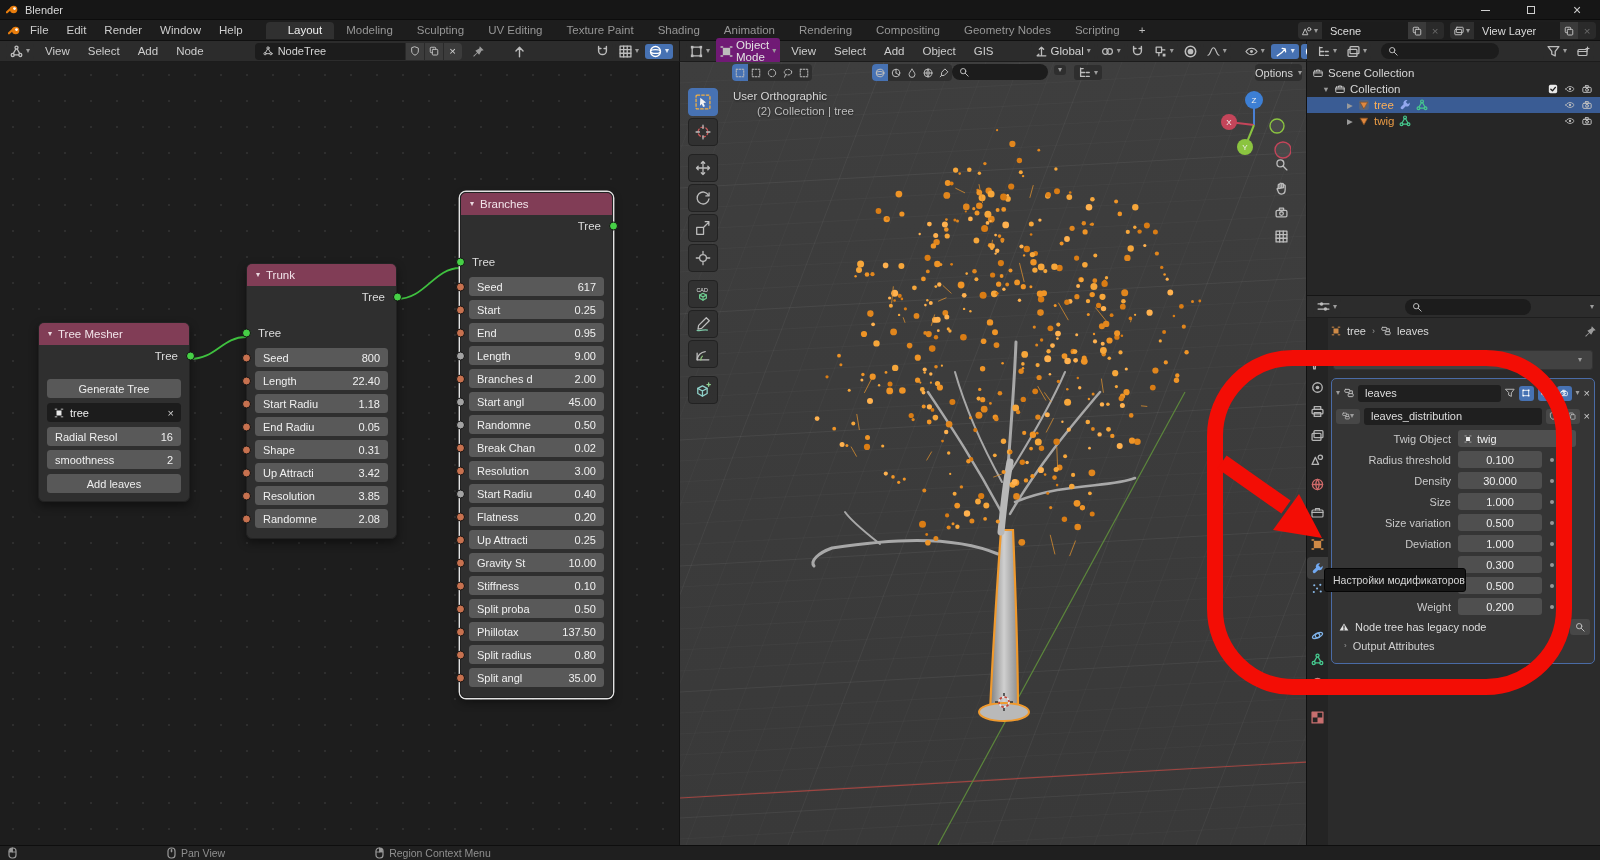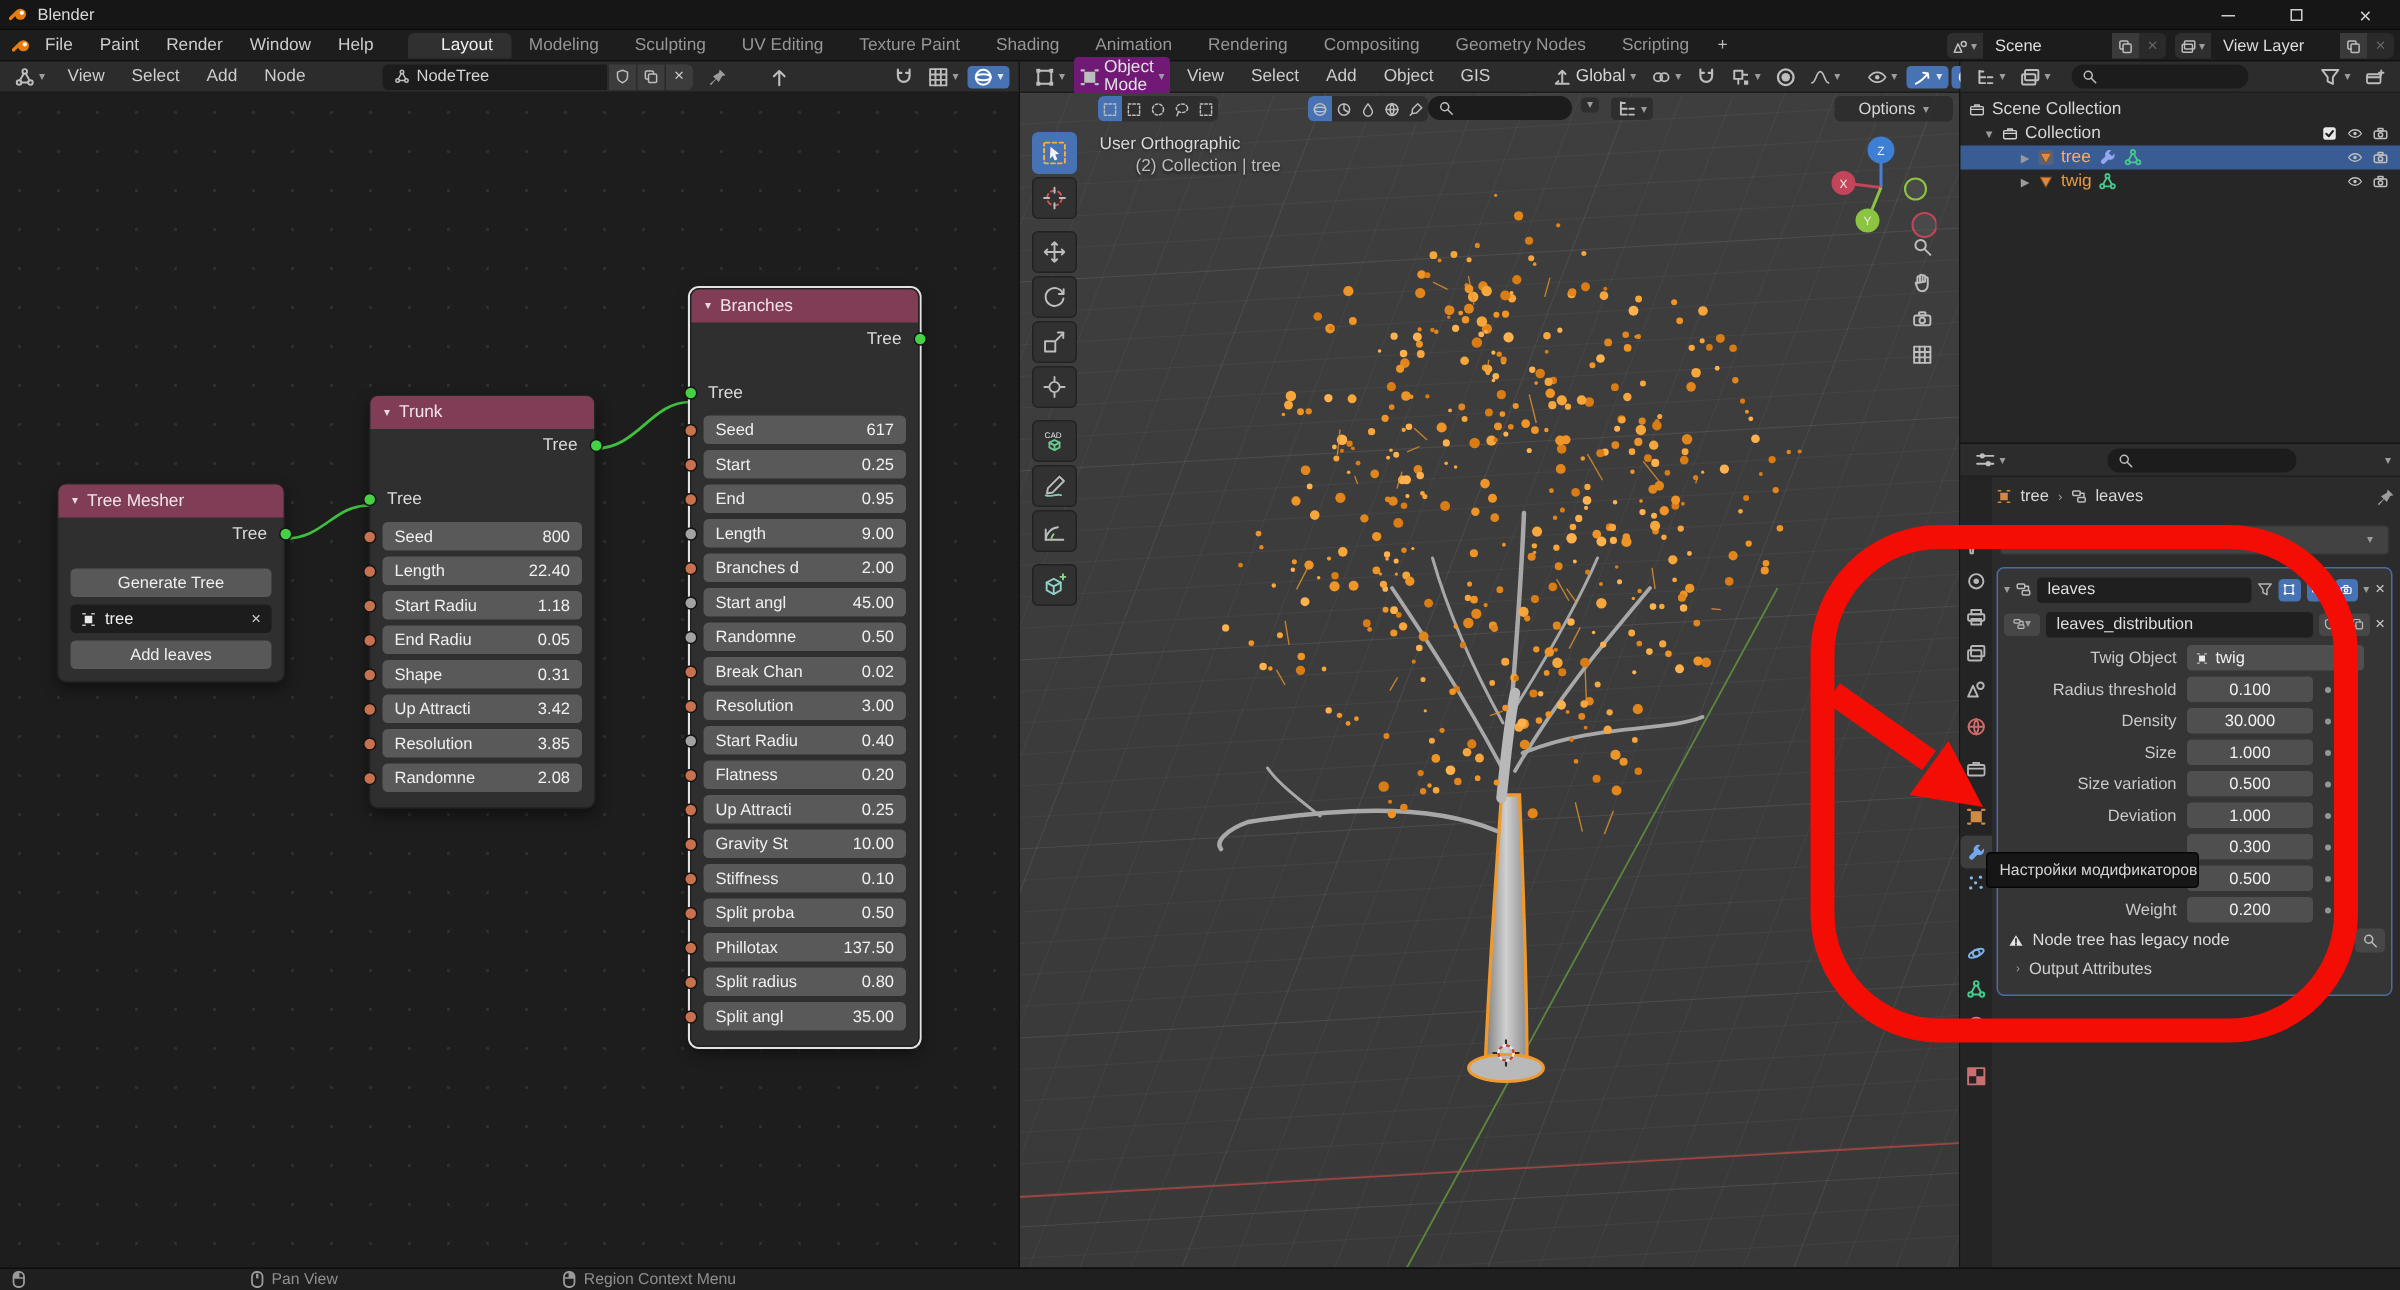--- a/index.html
+++ b/index.html
@@ -80,21 +80,21 @@
   
   #viewport{left:680px;top:62px;width:627px;height:783px;background:linear-gradient(#3e3e3e,#393939);border-right:1px solid #121212;overflow:hidden;}
   #vp-svg{position:absolute;left:0;top:0;}
   .vp-overlay{position:absolute;left:53px;top:28px;font-size:11.5px;color:#d8d8d8;text-shadow:0 1px 2px #0008;}
   .vp-overlay .l2{color:#bdbdbd;margin-top:3px;margin-left:24px;}
   #vp-widgets{position:absolute;left:0;top:2px;width:627px;height:18px;}
   .wgroup{position:absolute;display:flex;background:#2b2b2bcc;border-radius:4px;overflow:hidden;}
   .wbtn{width:16px;height:17px;display:flex;align-items:center;justify-content:center;color:#b5b5b5;}
   .wbtn.on{background:#4772b3;color:#fff;}
   #vp-options{position:absolute;right:4px;top:2px;display:flex;align-items:center;gap:5px;background:#2b2b2bcc;
-              border-radius:4px;height:17px;padding:0 16px;color:#d6d6d6;font-size:11px;}
+              border-radius:4px;height:17px;padding:0 0;color:#d6d6d6;font-size:11px;}
   #vp-toolbar{position:absolute;left:8px;top:26px;width:32px;display:flex;flex-direction:column;gap:2px;}
   .tbtn{width:30px;height:28px;background:#2f2f2fd9;border:1px solid #222;border-radius:4px;display:flex;
         align-items:center;justify-content:center;color:#cfcfcf;}
   .tbtn.on{background:#4772b3;border-color:#4772b3;color:#fff;}
   .tbtn .icon{width:16px;height:16px;}
   .tbtn.gap{margin-top:6px;}
   #vp-sideicons{position:absolute;right:18px;top:96px;display:flex;flex-direction:column;gap:11px;align-items:center;color:#c3c3c3;}
   #gizmo{position:absolute;right:15px;top:26px;}
 
   
@@ -172,21 +172,21 @@
   <div id="topbar" class="abs">
     <span class="icon">
         <svg viewBox="0 0 14 14">
           <circle cx="8.2" cy="7" r="4" fill="#e87d0d" stroke="none"></circle>
           <circle cx="9.2" cy="6" r="1.5" fill="#fff" stroke="none"></circle>
           <path d="M1 10L5.6 5.6" stroke="#e87d0d" stroke-width="2.4"></path>
         </svg>
       </span>
     <div class="menubar" style="display:flex">
         <span class="menu-item">File</span>
-        <span class="menu-item">Paint</span>
+        <span class="menu-item">Edit</span>
         <span class="menu-item">Render</span>
         <span class="menu-item">Window</span>
         <span class="menu-item">Help</span>
       </div>
     <div class="tabs">
         <span class="tab active">Layout</span>
         <span class="tab">Modeling</span>
         <span class="tab">Sculpting</span>
         <span class="tab">UV Editing</span>
         <span class="tab">Texture Paint</span>
@@ -501,20 +501,34 @@
       <div class="nobj">
         <span class="icon small">
             <svg viewBox="0 0 12 12">
               <rect x="3" y="3" width="6" height="6" fill="#e8e8e8" stroke="none"></rect>
               <path d="M1.4 1.4h2M8.6 1.4h2M1.4 10.6h2M8.6 10.6h2" stroke="#bdbdbd"></path>
             </svg>
           </span>
         <span>tree</span>
         <span class="x">×</span>
       </div>
+      <div>
+          <div class="nrow">
+            <div class="nfield">
+              <span>Radial Resol</span>
+              <span>16</span>
+            </div>
+          </div>
+          <div class="nrow">
+            <div class="nfield">
+              <span>smoothness</span>
+              <span>2</span>
+            </div>
+          </div>
+        </div>
       <div class="nbtn" style="margin-bottom:8px">Add leaves</div>
     </div>
 
     <div class="node" style="left:246px;top:201px;width:151px">
       <div class="node-header">
         <span class="chev" style="color:#ead9e0">▾</span>
         <span>Trunk</span>
       </div>
       <div class="sock-row out">
         <span>Tree</span>

